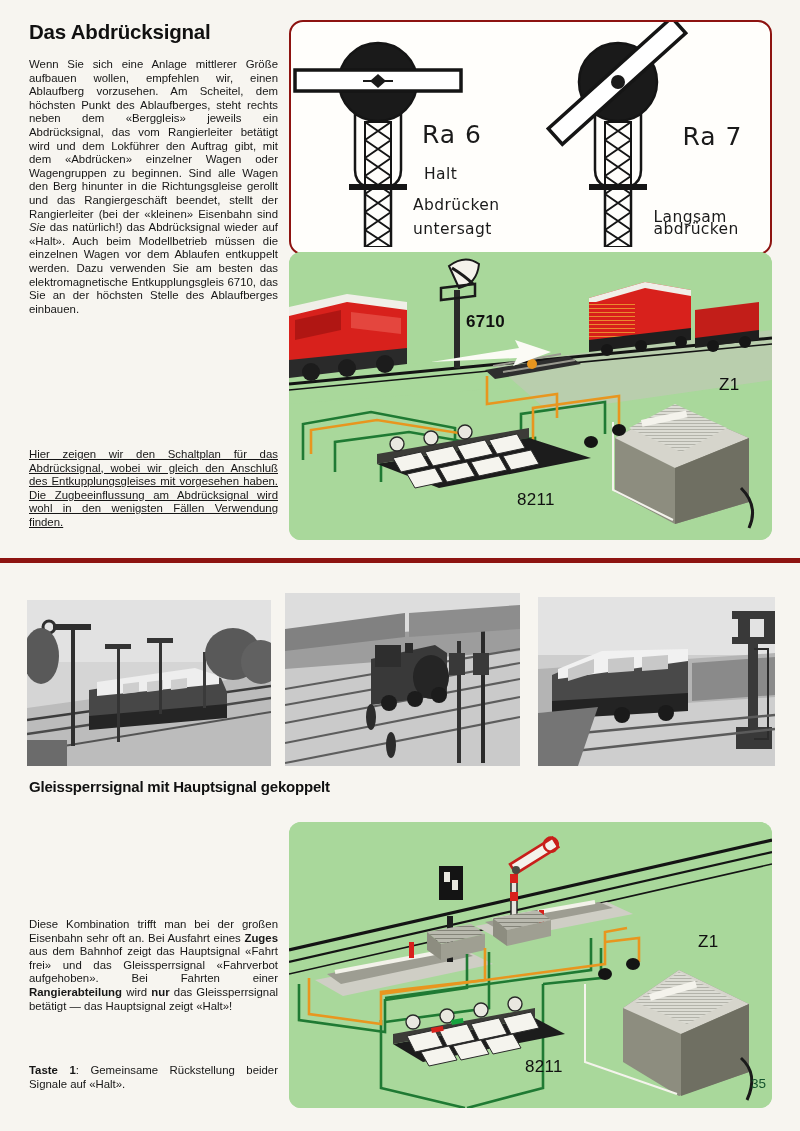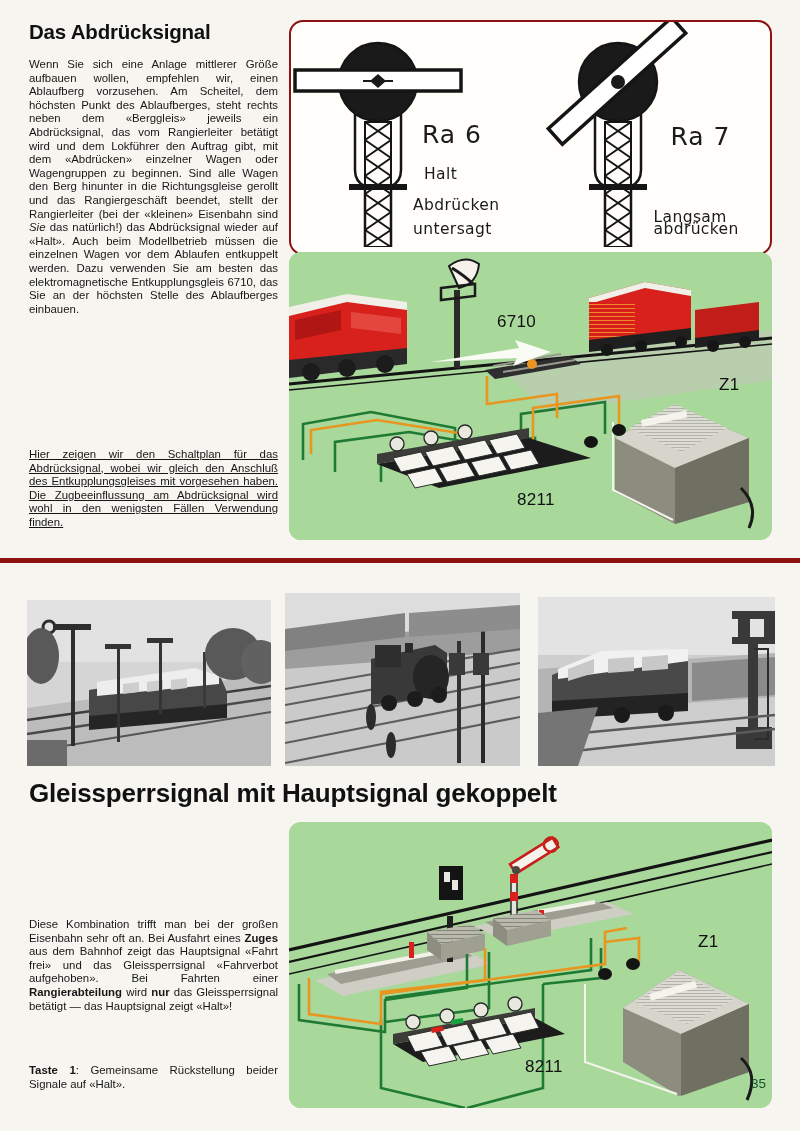--- a/index.html
+++ b/index.html
@@ -15,21 +15,21 @@
 
   
   .h1{
     position:absolute;
     font-size:20.5px;
     font-weight:bold;
     letter-spacing:-0.2px;
     color:#111;
   }
   #title-1{left:29px;top:20px;}
-  #title-2{left:29px;top:778px;font-size:26px;}
+  #title-2{left:29px;top:778px;font-size:15px;}
 
   .body-col{
     position:absolute;
     left:29px;
     width:249px;
     font-size:11.4px;
     line-height:13.6px;
     text-align:justify;
     color:#161616;
   }
@@ -167,21 +167,21 @@
         <path d="M64 70 L64 148 Q64 160 74 164 L74 225 M110 70 L110 148 Q110 160 100 164 L100 225" stroke="#151515" stroke-width="2.5" fill="none"></path>
         <rect x="58" y="162" width="58" height="6" fill="#151515"></rect>
         <circle cx="87" cy="60" r="39" fill="#1a1a1a"></circle>
         <circle cx="87" cy="60" r="39" fill="none" stroke="#151515" stroke-width="2.5"></circle>
 
         <g transform="rotate(-42 87 60)">
           <rect x="4" y="48" width="166" height="21" fill="#ffffff" stroke="#151515" stroke-width="3.5"></rect>
         </g>
         <circle cx="87" cy="60" r="7" fill="#1a1a1a"></circle>
       </svg>
-      <div class="sig-label sig-code" style="left:140px;top:100px;">Ra 7</div>
+      <div class="sig-label sig-code" style="left:152px;top:100px;">Ra 7</div>
       <div class="sig-label sig-txt" style="left:123px;top:174px;margin-top:12px;">Langsam</div>
       <div class="sig-label sig-txt" style="left:123px;top:198px;">abdrücken</div>
     </div>
   </div>
 
   <div class="illus" id="illus-top">
     <svg width="483" height="288" viewBox="0 0 483 288">
       <defs>
         <pattern id="hatchA" width="4" height="4" patternUnits="userSpaceOnUse" patternTransform="rotate(8)">
           <rect width="4" height="4" fill="#b9b9ae"></rect>
@@ -281,21 +281,21 @@
         <path d="M386 216 L460 186 L460 250 L386 272 Z" fill="#6f6f62"></path>
         <rect x="352" y="168" width="46" height="7" fill="#f4f3ec" transform="rotate(-12 352 168)"></rect>
         <path d="M324 170 L324 238 L384 268" fill="none" stroke="#f4f3ec" stroke-width="2"></path>
         <path d="M452 236 Q470 254 460 276" fill="none" stroke="#1a1a1a" stroke-width="3"></path>
       </g>
 
       <ellipse cx="330" cy="178" rx="7" ry="6" fill="#141414"></ellipse>
       <ellipse cx="302" cy="190" rx="7" ry="6" fill="#141414"></ellipse>
     </svg>
 
-    <div class="illus-label" style="left:208px;top:60px;">6710</div>
+    <div class="illus-label" style="left:177px;top:60px;font-weight:bold;">6710</div>
     <div class="illus-label" style="left:430px;top:123px;">Z1</div>
     <div class="illus-label" style="left:228px;top:238px;">8211</div>
   </div>
 
   <div class="divider" id="divider-top"></div>
 
   <div class="photo" id="photo-1">
     <svg width="244" height="166" viewBox="0 0 244 166">
       <rect width="244" height="166" fill="#d6d5d0"></rect>
       <rect y="0" width="244" height="62" fill="#e3e2dd"></rect>

